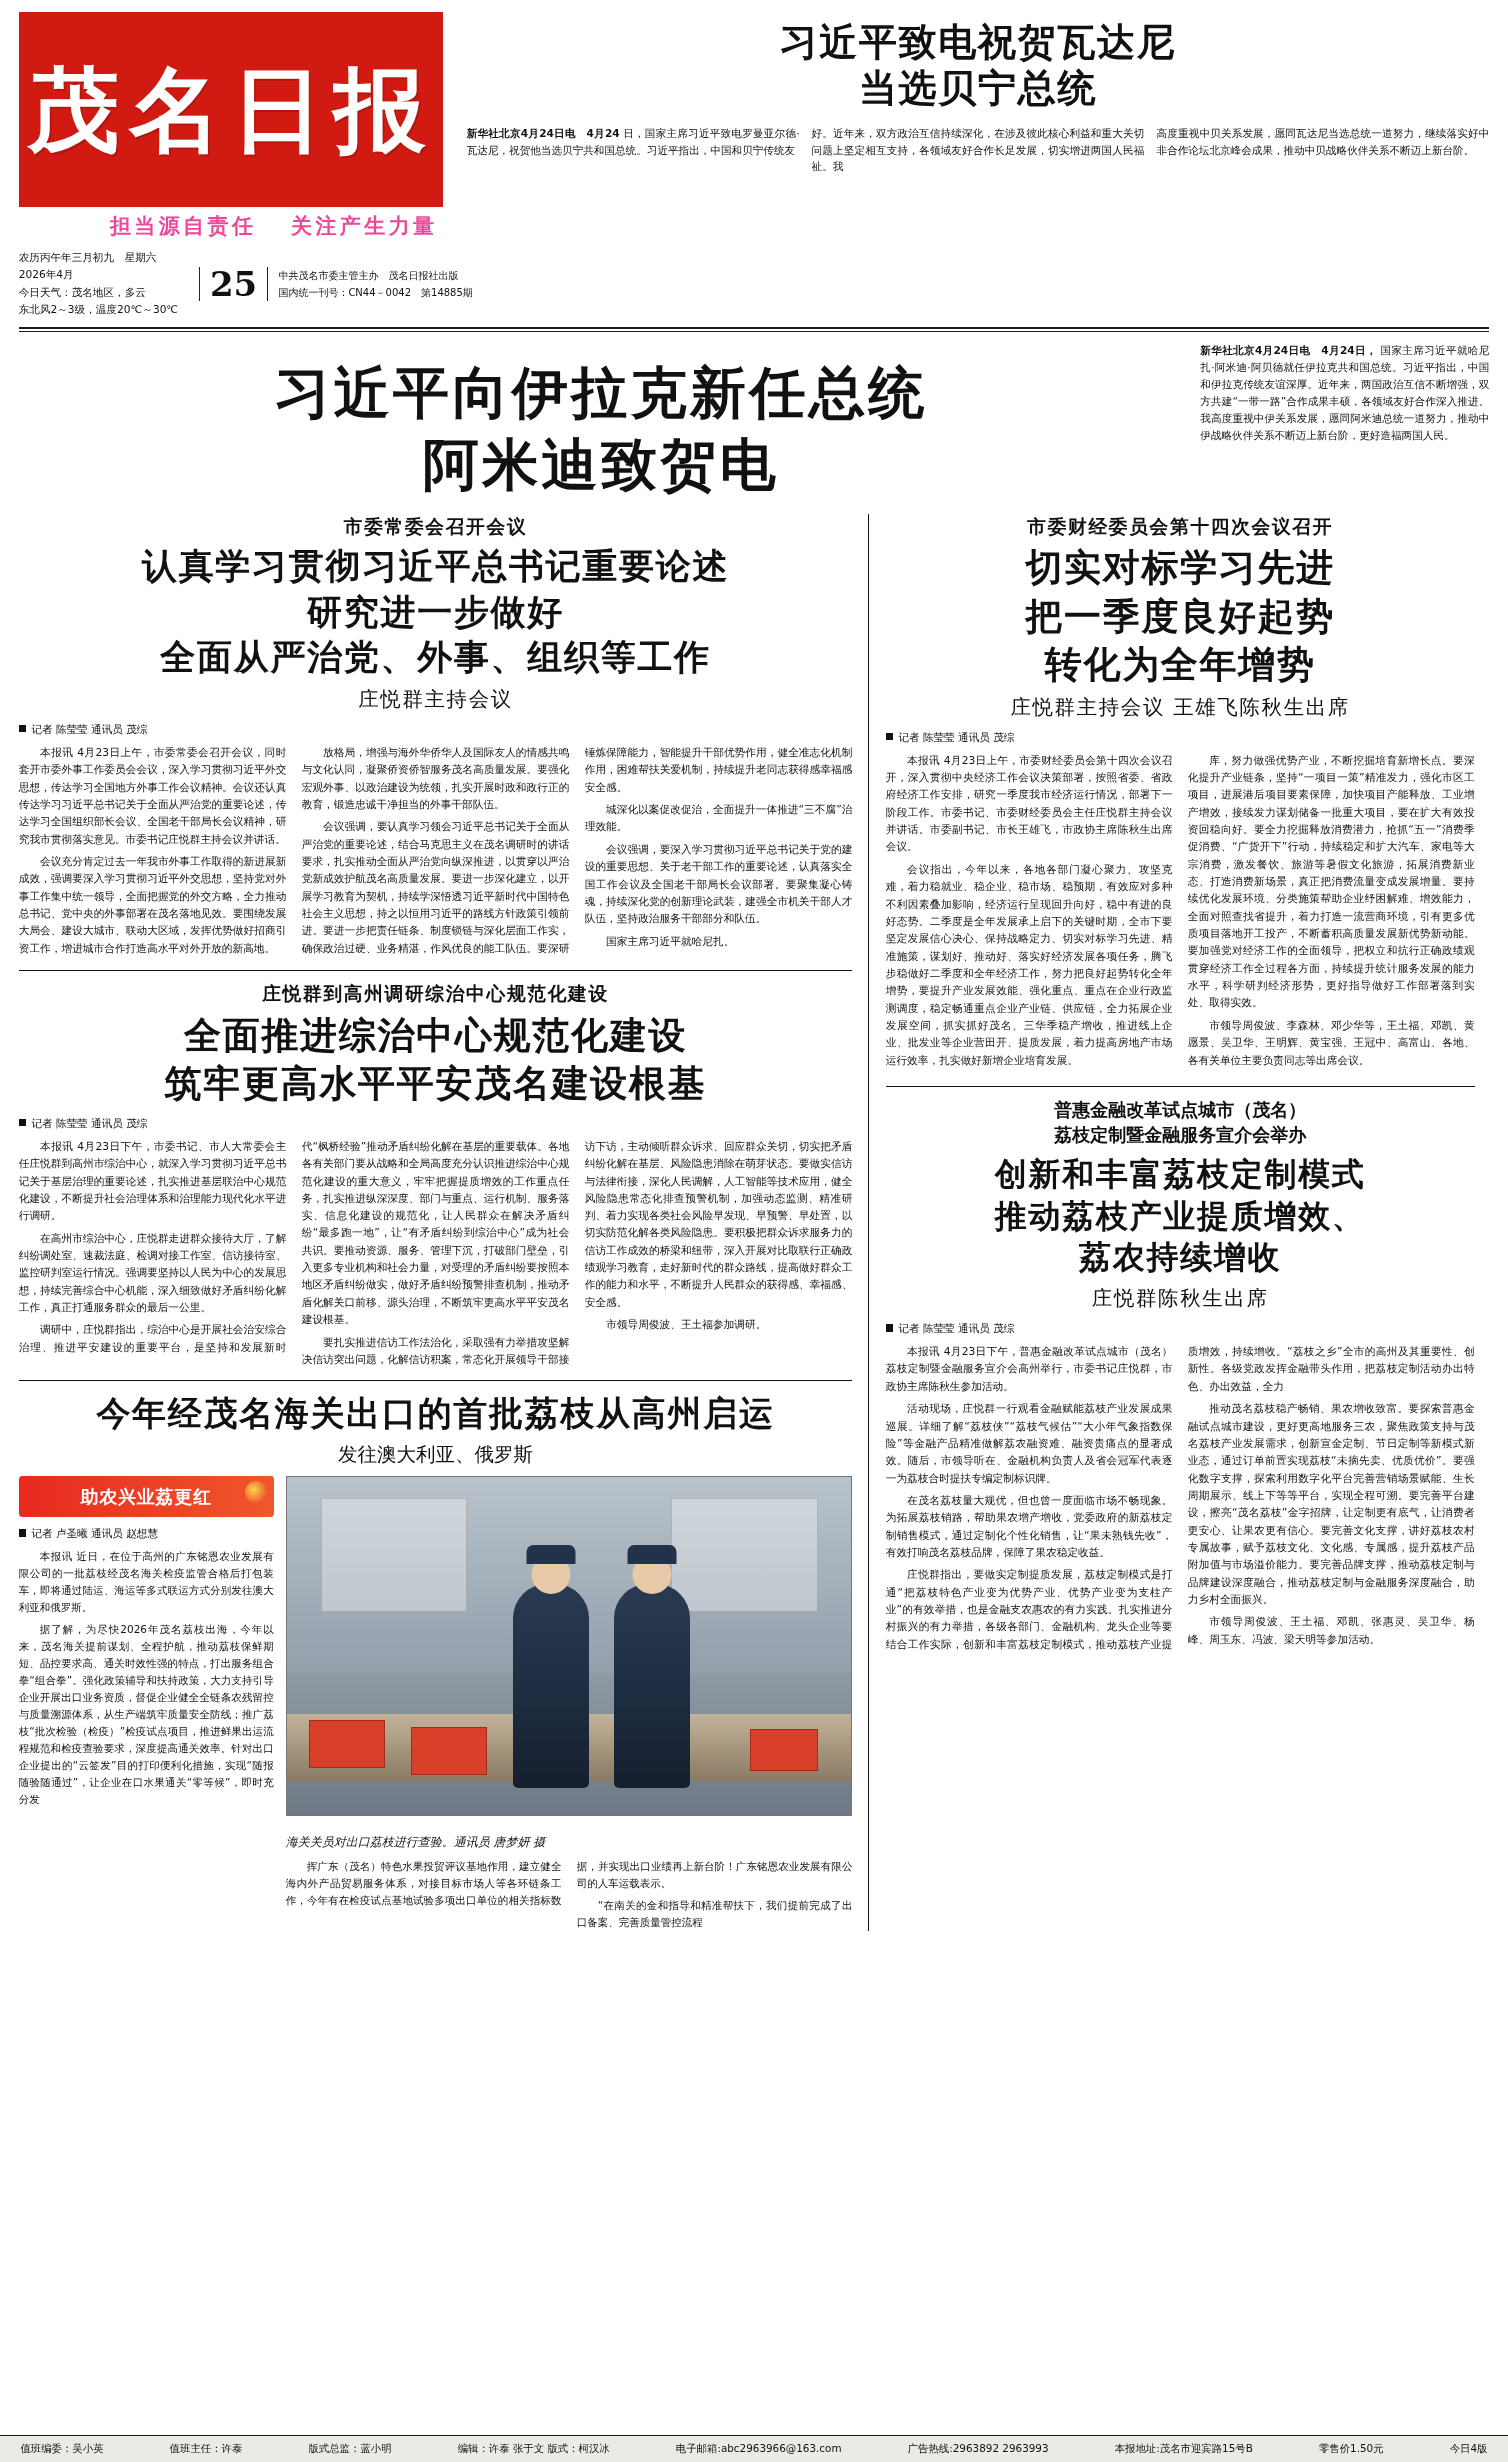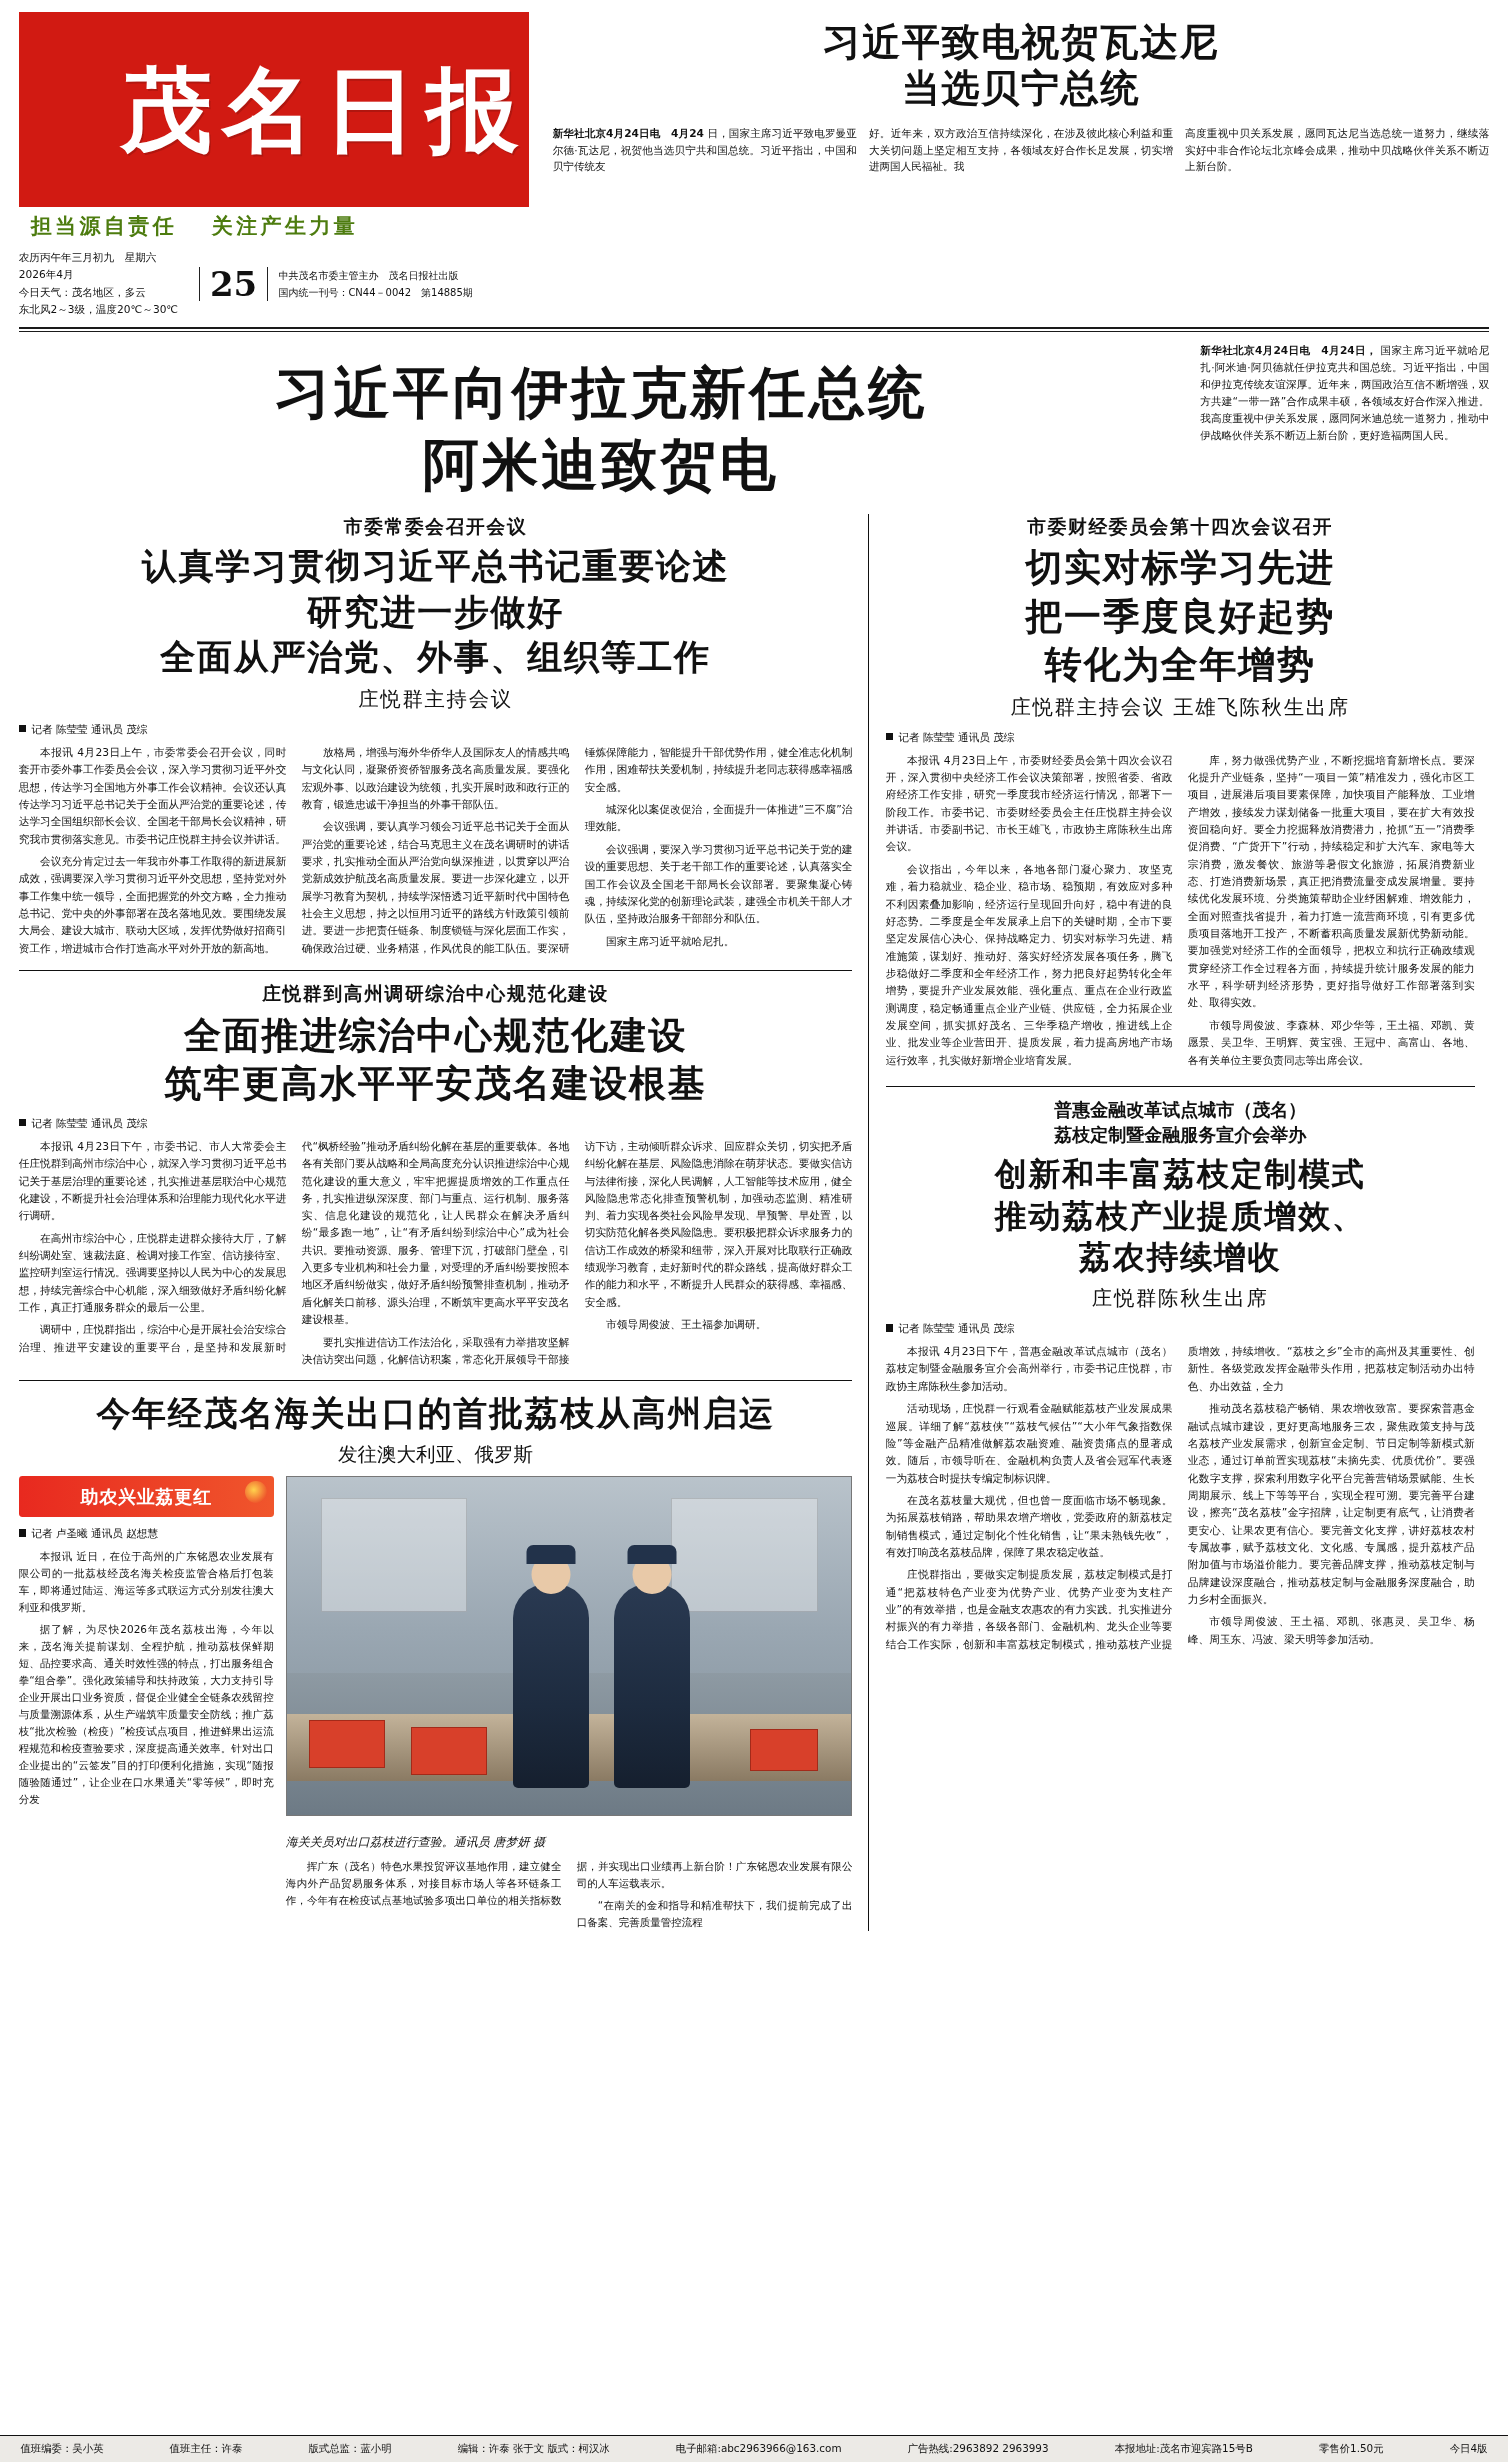--- a/index.html
+++ b/index.html
@@ -10,23 +10,23 @@
     font-family:"DejaVu Sans","Liberation Sans",sans-serif;
     color:#111;
     position:relative;
     overflow:hidden;
   }
   .page { width:1508px; height:2462px; padding:12px 18.7px 0 18.7px; position:relative; }
 
   
   .masthead { display:flex; align-items:flex-start; }
   .logo-box {
-    width:510px; height:195px;
+    width:424px; height:195px;
     background:#d11a12;
-    display:flex; align-items:center; justify-content:flex-end;
+    display:flex; align-items:center; justify-content:flex-start;
     flex:none;
   }
   .logo-text {
     font-family:"DejaVu Serif","Liberation Serif",serif;
     color:#ffffff; font-size:92px; font-weight:bold;
     letter-spacing:10.2px; line-height:1; padding-left:8.5px;
     text-shadow:1.7px 1.7px 0 rgba(0,0,0,0.15);
   }
   .masthead-right { flex:1; padding-left:24px; }
   .head-lead {
@@ -35,22 +35,22 @@
     text-align:center; letter-spacing:1.7px; margin-top:6.8px;
   }
   .head-lead div { white-space:nowrap; }
   .head-meta { margin-top:13.6px; display:flex; gap:12px; font-size:10.6px; line-height:1.55; }
   .head-meta .col { flex:1; text-align:justify; }
   .head-meta .col b { font-weight:bold; }
 
   
   .slogan-row { width:510px; margin-top:5.1px; }
   .slogan {
-    color:#4d7c0f; font-family:"DejaVu Serif","Liberation Serif",serif;
-    font-weight:bold; font-size:21px; text-align:left; letter-spacing:3.4px;
+    color:#ec4899; font-family:"DejaVu Serif","Liberation Serif",serif;
+    font-weight:bold; font-size:21px; text-align:center; letter-spacing:3.4px;
   }
   .slogan span { margin:0 12px; }
   .issue-row { display:flex; align-items:center; margin-top:8.5px; font-size:10.6px; }
   .issue-left { width:170px; line-height:1.65; text-align:left; }
   .issue-num {
     font-family:"DejaVu Serif","Liberation Serif",serif;
     font-size:34px; font-weight:bold; padding:0 10.2px; line-height:1;
     border-left:1.7px solid #222; border-right:1.7px solid #222; margin:0 10px;
   }
   .issue-right { line-height:1.7; font-size:10px; }

